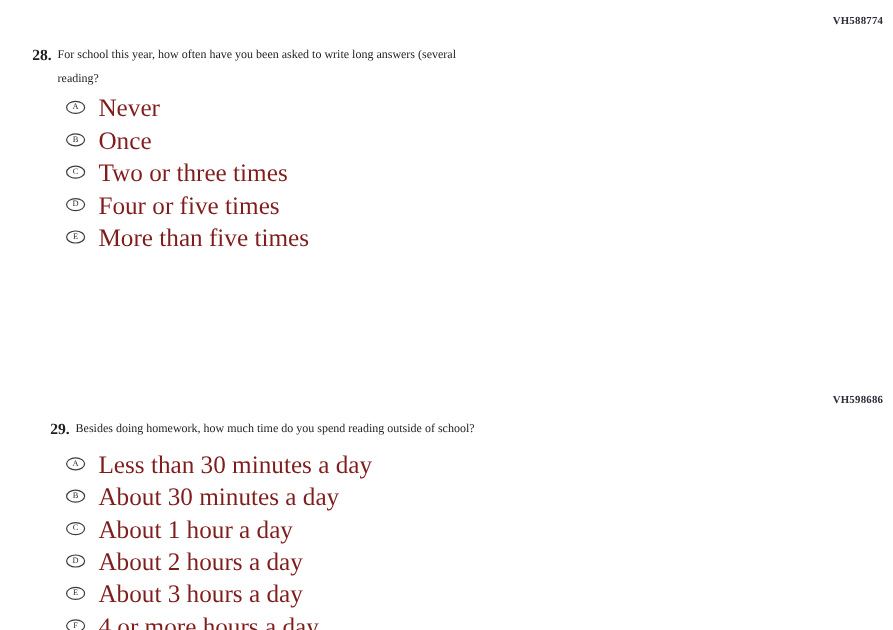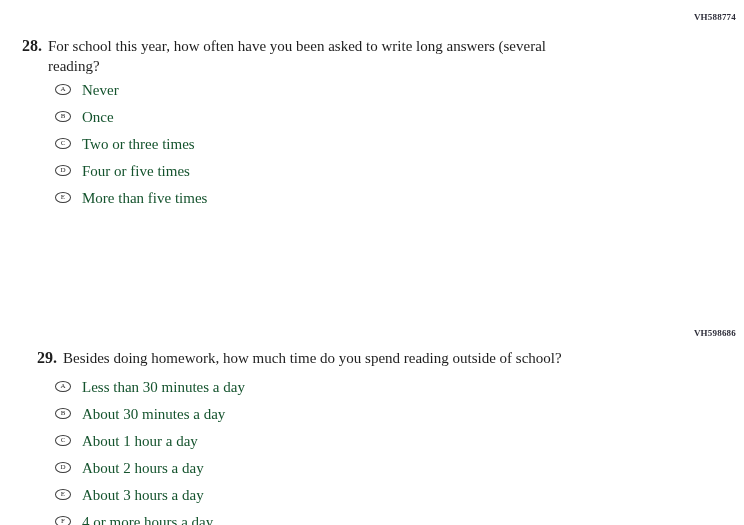--- a/index.html
+++ b/index.html
@@ -38,25 +38,26 @@
     margin: 13px 0 0 22px;
   }
   .section-q29 .question-row {
     margin-top: 9px;
     margin-left: 37px;
   }
   .question-number {
     width: 26px;
     flex: 0 0 26px;
     font-weight: bold;
-    font-size: 16px;
+    font-size: 13px;
     line-height: 20px;
+    text-align: center;
   }
   .question-text {
-    font-size: 15px;
+    font-size: 10px;
     line-height: 20px;
   }
   .question-text .bold { font-weight: normal; }
 
   .options {
     list-style: none;
     margin: 0 0 0 55px;
     padding: 0;
   }
   .section-q28 .options { margin-top: 0px; }
@@ -78,23 +79,23 @@
     box-sizing: border-box;
     margin-right: 11px;
   }
   .bubble-letter {
     font-size: 7px;
     line-height: 7px;
     color: #2a2a2a;
     font-family: "Liberation Serif", serif;
   }
   .option-label {
-    font-size: 15px;
+    font-size: 21px;
     line-height: 20px;
-    color: #14532d;
+    color: #7f1d1d;
   }
 </style>
 </head>
 <body>
 
 <div class="page">
 
   <div class="question-section section-q28">
     <div class="item-code">VH588774</div>
     <div class="question-row">

